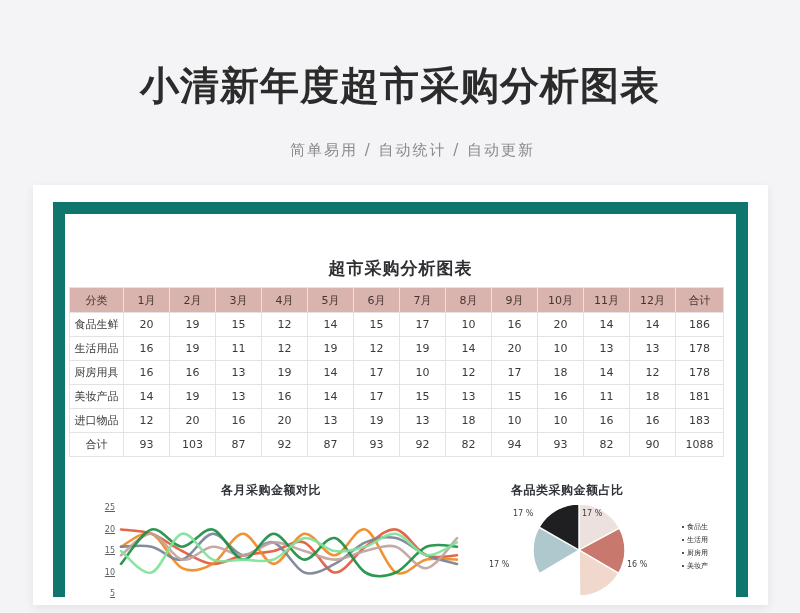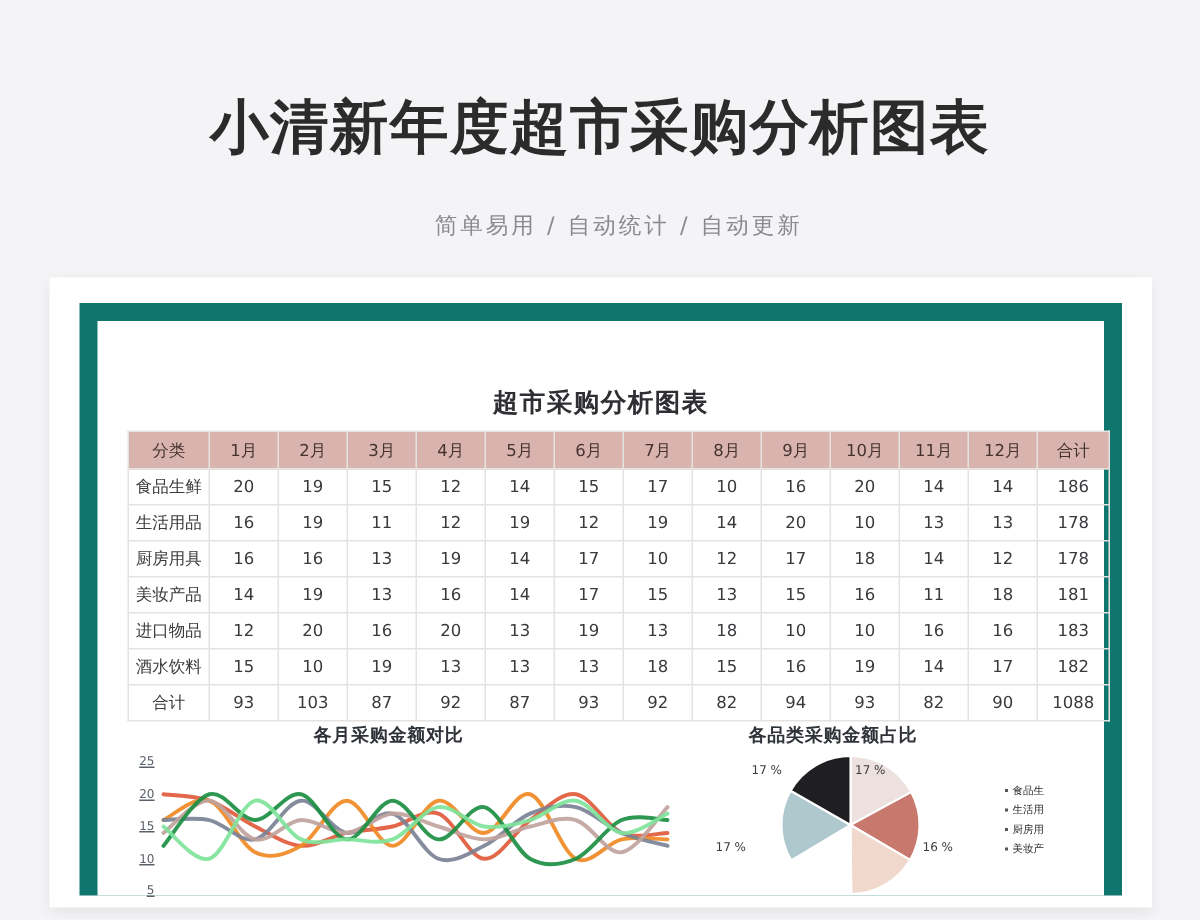--- a/index.html
+++ b/index.html
@@ -44,21 +44,21 @@
 
   .sheet-title {
     position: absolute; left: 0; top: 43px; width: 671px;
     text-align: center;
     font-size: 17px; font-weight: bold; color: #2f2f33;
     letter-spacing: 1px;
   }
 
   
   table.grid {
-    position: absolute; left: 20px; top: 73px;
+    position: absolute; left: 4px; top: 73px;
     width: 655px;
     border-collapse: collapse;
     table-layout: fixed;
   }
   table.grid th, table.grid td {
     border: 1px solid #e6e2e2;
     text-align: center;
     font-size: 11px;
     color: #3a3a3e;
     height: 24px;
@@ -71,21 +71,21 @@
     height: 25px;
   }
   table.grid thead th:first-child,
   table.grid tbody td:first-child { width: 54px; }
   table.grid thead th:last-child,
   table.grid tbody td:last-child  { width: 48px; }
   table.grid tbody td:first-child { letter-spacing: 0px; }
 
   
   .charts {
-    position: absolute; left: 4px; top: 268px;
+    position: absolute; left: 16px; top: 268px;
     width: 653px; height: 115px;
   }
   .chart-title {
     position: absolute; font-size: 12px; font-weight: bold;
     color: #2f3238; letter-spacing: .5px;
   }
   .ct-left  { left: 140px; top: 0px; }
   .ct-right { left: 430px; top: 0px; }
 
   .line-wrap { position: absolute; left: 8px; top: 18px; width: 370px; height: 100px; }
@@ -213,36 +213,20 @@
                 <td>20</td>
                 <td>13</td>
                 <td>19</td>
                 <td>13</td>
                 <td>18</td>
                 <td>10</td>
                 <td>10</td>
                 <td>16</td>
                 <td>16</td>
                 <td>183</td>
-              </tr>
-              <tr>
-                <td>酒水饮料</td>
-                <td>15</td>
-                <td>10</td>
-                <td>19</td>
-                <td>13</td>
-                <td>13</td>
-                <td>13</td>
-                <td>18</td>
-                <td>15</td>
-                <td>16</td>
-                <td>19</td>
-                <td>14</td>
-                <td>17</td>
-                <td>182</td>
               </tr>
               <tr>
                 <td>合计</td>
                 <td>93</td>
                 <td>103</td>
                 <td>87</td>
                 <td>92</td>
                 <td>87</td>
                 <td>93</td>
                 <td>92</td>

